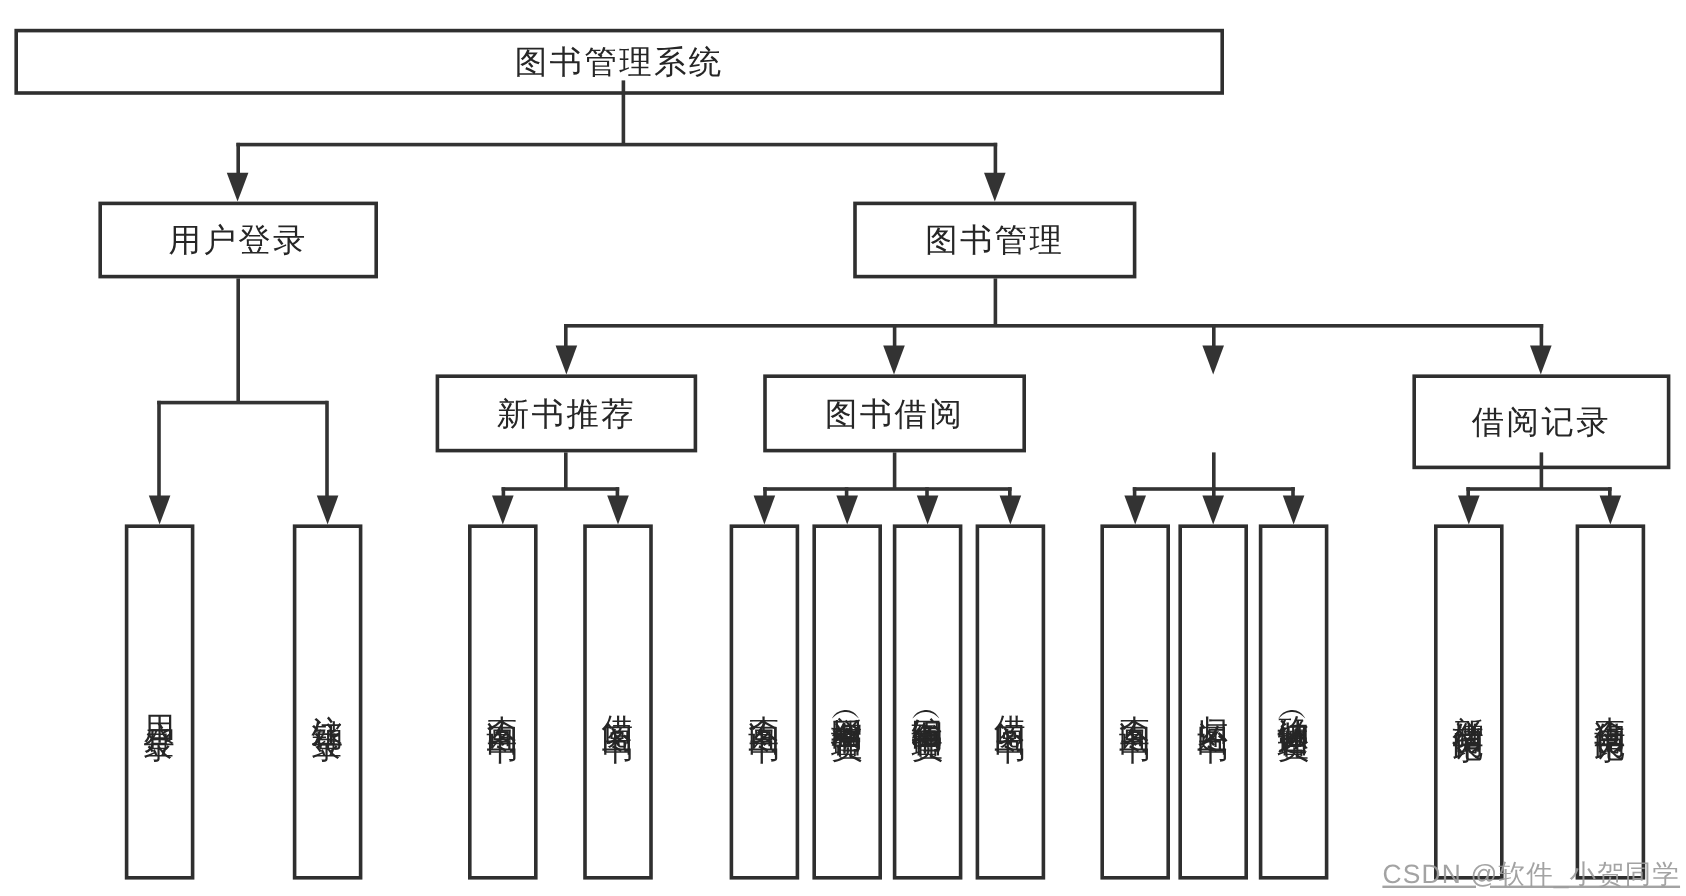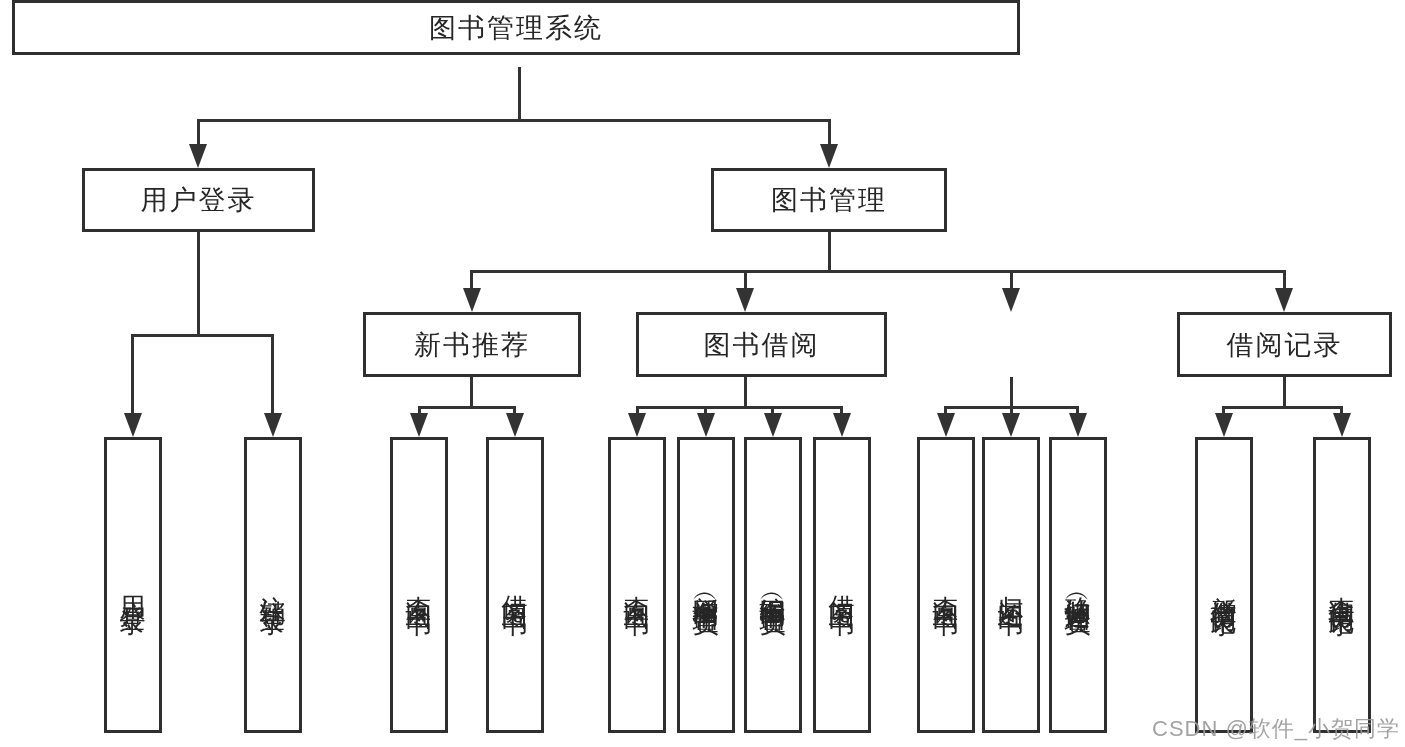--- a/index.html
+++ b/index.html
@@ -53,35 +53,36 @@
   }
   .watermark {
     position: absolute;
     left: 1152px;
     top: 714px;
     font-size: 22px;
     color: rgba(155, 155, 155, 0.92);
     letter-spacing: 1px;
     white-space: nowrap;
     z-index: 5;
+    text-decoration: underline;
   }
 </style>
 </head>
 <body>
 
 <div class="stage">
 
-  <div class="box" style="left:12px; top:0; width:1008px; height:55px;">图书管理系统</div>
+  <div class="box" style="left:12px; top:24px; width:1008px; height:55px;">图书管理系统</div>
 
   <div class="box" style="left:82px; top:168px; width:233px; height:64px;">用户登录</div>
   <div class="box" style="left:363px; top:312px; width:218px; height:65px;">新书推荐</div>
 
   <div class="box" style="left:711px; top:168px; width:236px; height:64px;">图书管理</div>
-  <div class="box" style="left:636px; top:312px; width:251px; height:65px;">图书借阅</div>
-  <div class="box" style="left:1177px; top:312px; width:215px; height:65px;">借阅记录</div>
+  <div class="box" style="left:636px; top:312px; width:219px; height:65px;">图书借阅</div>
+  <div class="box" style="left:1177px; top:312px; width:215px; height:79px;">借阅记录</div>
 
   <div class="vbox" style="left:104px; top:437px; width:58px; height:296px;">用户登录</div>
   <div class="vbox" style="left:244px; top:437px; width:58px; height:296px;">注销登录</div>
 
   <div class="vbox" style="left:390px; top:437px; width:58px; height:296px;">查询图书</div>
   <div class="vbox" style="left:486px; top:437px; width:58px; height:296px;">借阅图书</div>
 
   <div class="vbox" style="left:608px; top:437px; width:58px; height:296px;">查询图书</div>
   <div class="vbox" style="left:677px; top:437px; width:58px; height:296px; letter-spacing:2px;">新增图书（管理员）</div>
   <div class="vbox" style="left:744px; top:437px; width:58px; height:296px; letter-spacing:2px;">编辑图书（管理员）</div>

